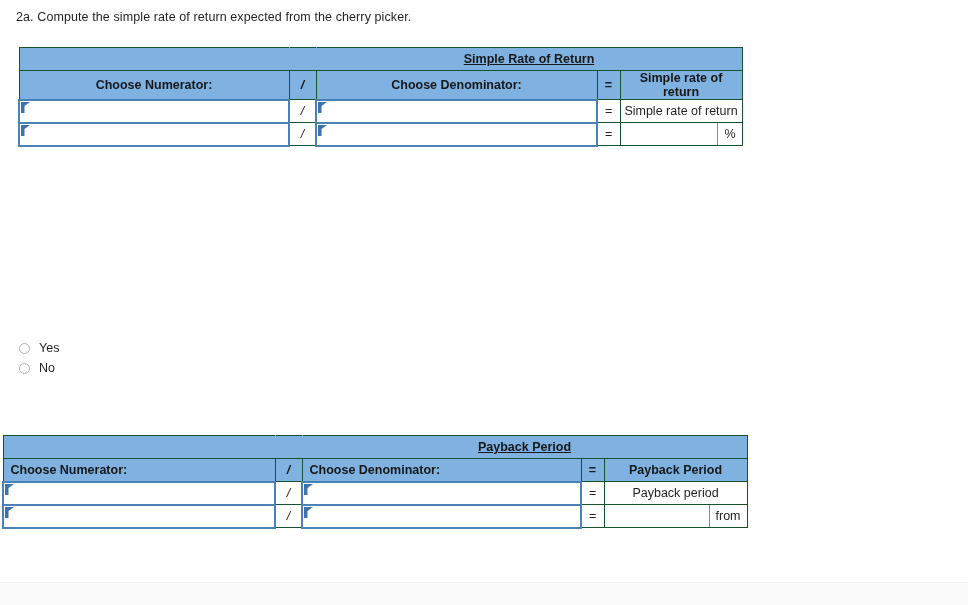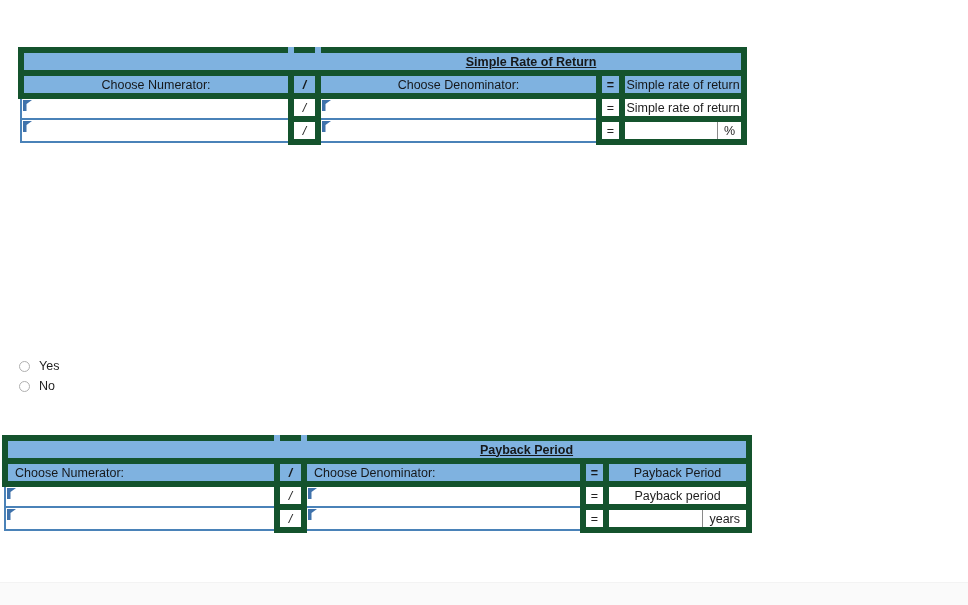--- a/index.html
+++ b/index.html
@@ -42,21 +42,21 @@
   }
 
   #prompt-2a { left: 16px; top: 10px; }
   #prompt-2b { left: 16px; top: 307px; }
   #prompt-3a { left: 16px; top: 397px; }
 
   
   .radio-group {
     position: absolute;
     left: 19px;
-    top: 356px;
+    top: 338px;
     text-align: center;
   }
   .radio-row {
     display: flex;
     align-items: center;
     height: 20px;
     margin-bottom: 0px;
   }
   .radio-dot {
     width: 11px;
@@ -75,30 +75,30 @@
 
   
   .calc-table {
     position: absolute;
     border-collapse: collapse;
     table-layout: fixed;
     font-size: 12.5px;
     background: #ffffff;
   }
   .calc-table td {
-    border: 6px solid #14532d;
+    border: 1px solid #14532d;
     padding: 0;
     height: 23px;
     vertical-align: middle;
     box-sizing: border-box;
   }
 
   .hdr {
     background: #7fb2e0;
-    font-weight: normal;
+    font-weight: bold;
     color: #16181a;
     text-align: center;
   }
   .hdr-title {
     background: #7fb2e0;
     font-weight: bold;
     text-align: center;
     text-decoration: underline;
     color: #16181a;
   }
@@ -177,20 +177,21 @@
   
   #table-srr { left: 18px; top: 47px; width: 723px; }
   
   #table-pb  { left: 2px; top: 435px; width: 744px; }
 </style>
 </head>
 <body>
 
 <div class="page">
 
+  <div class="prompt" id="prompt-2a">2a. Compute the simple rate of return expected from the cherry picker.</div>
 
   <table class="calc-table" id="table-srr">
     <colgroup>
       <col style="width:270px">
       <col style="width:27px">
       <col style="width:281px">
       <col style="width:23px">
       <col style="width:122px">
     </colgroup>
     <tbody>
@@ -322,21 +323,21 @@
           <span class="sel-marker">
             <svg width="9" height="11" viewBox="0 0 9 11">
               <path d="M0 0 H9 L3.5 4 V11 H0 Z" fill="#3f72ab"></path>
             </svg>
           </span>
         </td>
         <td class="eq-cell">=</td>
         <td class="unit-cell">
           <div class="unit-wrap">
             <div class="unit-input"></div>
-            <div class="unit-text">years</div>
+            <div class="unit-text">from</div>
           </div>
         </td>
       </tr>
     </tbody>
   </table>
 
   <div class="bottom-band"></div>
 </div>
 
 </body></html>

